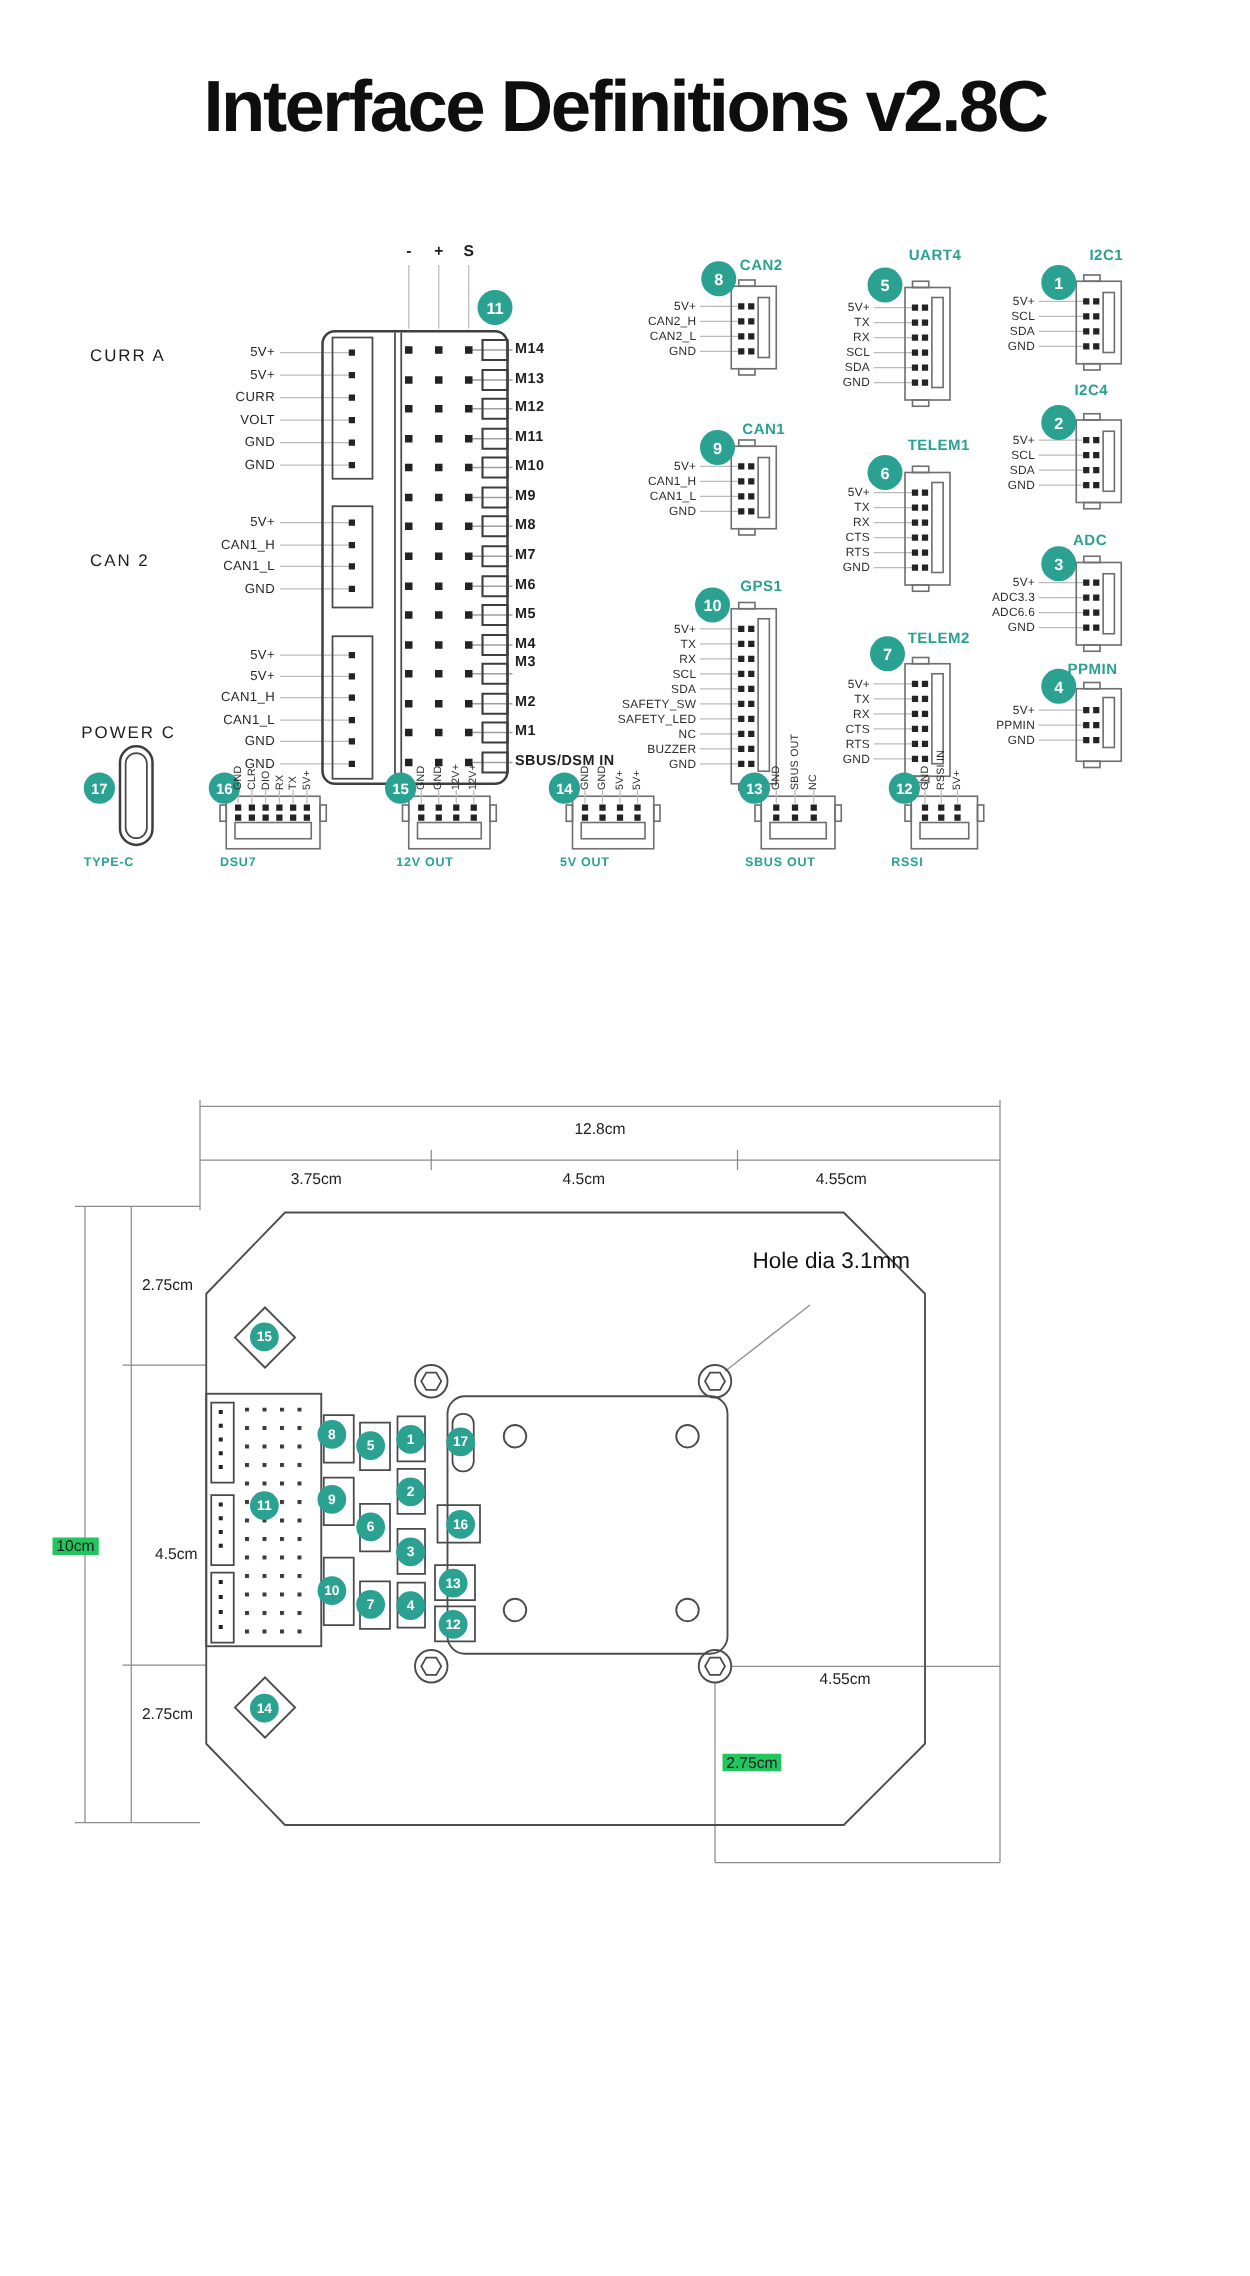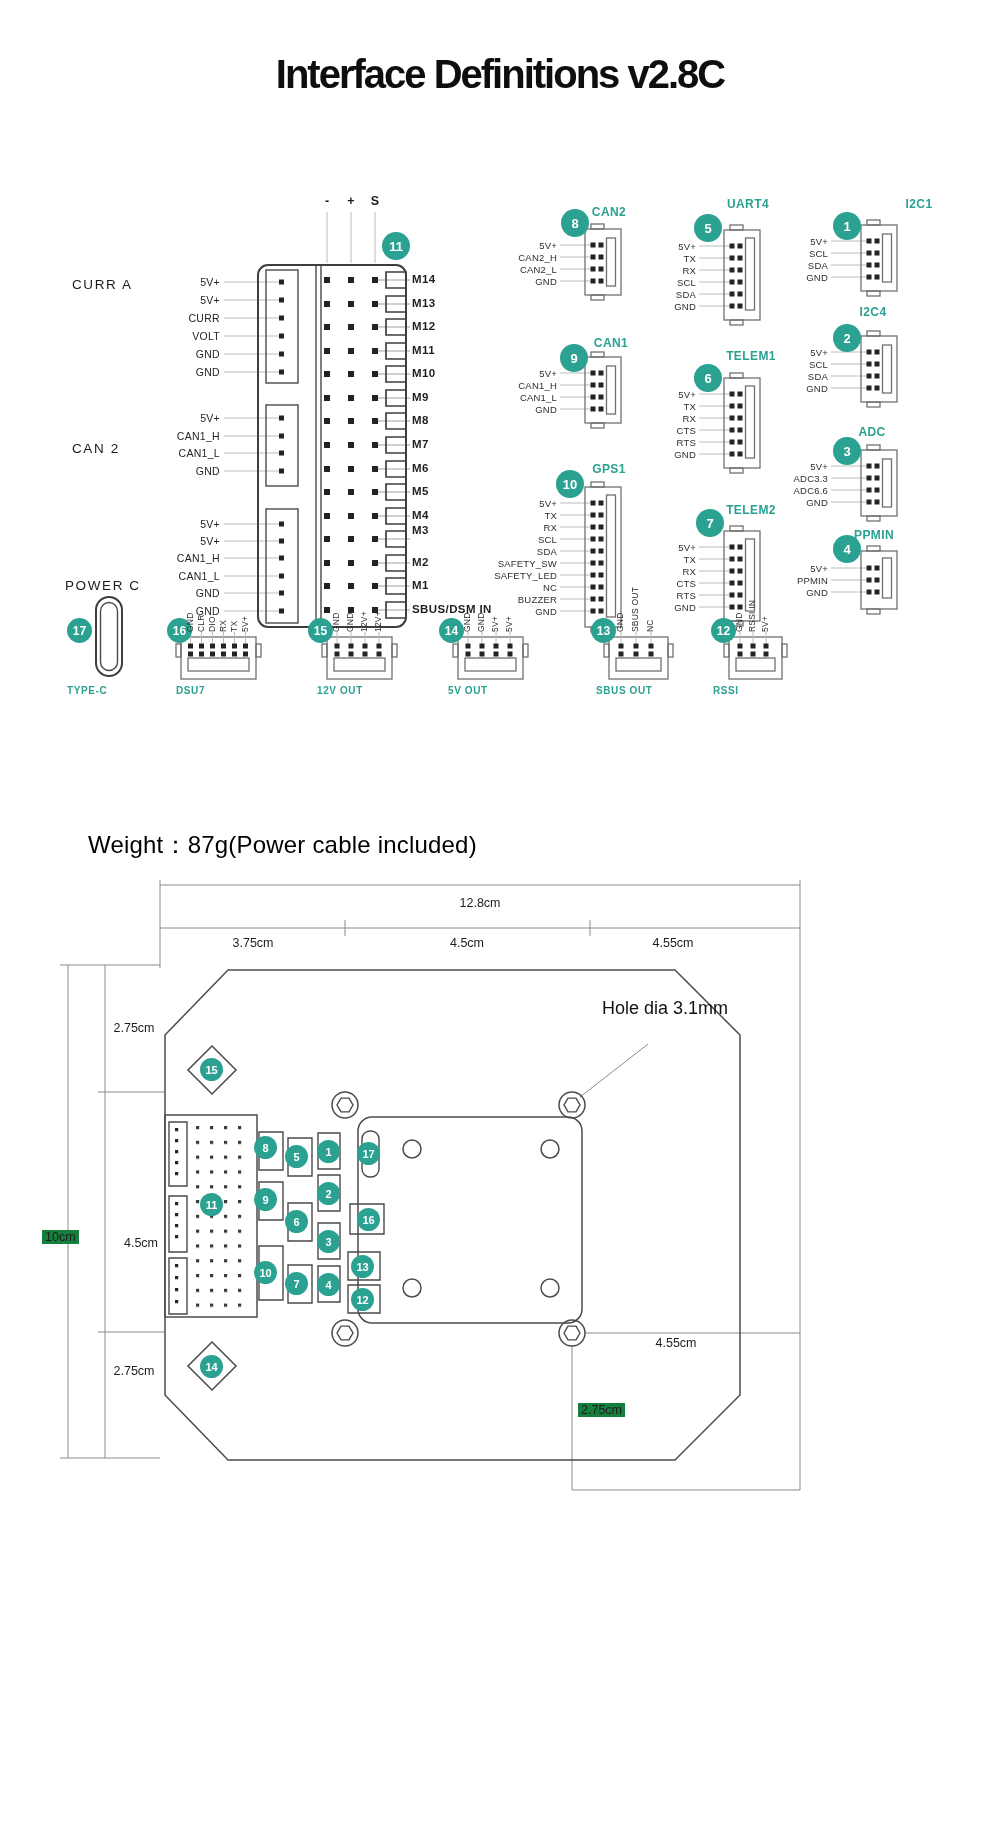--- a/index.html
+++ b/index.html
@@ -8,36 +8,36 @@
   svg.art{position:absolute;left:0;top:0;pointer-events:none}
   .ln{stroke:#bcbcbc;stroke-width:1;fill:none}
   .lnm{stroke:#9f9f9f;stroke-width:1.1;fill:none}
   .dk{stroke:#3e3e3e;stroke-width:2;fill:none}
   .dk1{stroke:#4a4a4a;stroke-width:1.4;fill:none}
   .tab{stroke:#3e3e3e;stroke-width:1.7;fill:none}
   .cs rect,rect.cs{stroke:#707070;stroke-width:1.3;fill:none}
   .sqp{fill:#232323;stroke:none}
   .dim{stroke:#8c8c8c;stroke-width:1;fill:none}
   .bd{stroke:#4c4c4c;stroke-width:1.5;fill:none}
-  .title{width:1000px;text-align:center;font-size:40px;font-weight:700;letter-spacing:-2px;color:#0e0e0e}
+  .title{width:1000px;text-align:center;font-size:58px;font-weight:700;letter-spacing:-2px;color:#0e0e0e}
   .gl{font-size:13.5px;letter-spacing:1.6px;color:#1b1b1b;font-weight:500}
   .lpl{width:120px;text-align:right;font-size:10.5px;color:#242424;letter-spacing:.3px}
   .ml{font-size:11.5px;font-weight:700;color:#1f1f1f;letter-spacing:.4px}
   .hd{width:20px;text-align:center;font-size:12.5px;font-weight:600;color:#1b1b1b}
   .pl{width:90px;text-align:right;font-size:9.5px;color:#2d2d2d;letter-spacing:.2px}
   .cn{width:70px;text-align:center;font-size:12px;font-weight:700;color:#2BA191;letter-spacing:.4px}
   .bn{width:84px;text-align:left;font-size:10px;font-weight:700;color:#2BA191;letter-spacing:.6px}
   .bg{display:flex;align-items:center;justify-content:center;border-radius:50%;background:#2BA191;color:#fff;font-weight:600}
   .b28{width:28px;height:28px;font-size:13px}
   .b25{width:25px;height:25px;font-size:12px}
   .b23{width:23px;height:23px;font-size:11px}
   .rl{transform-origin:0 100%;transform:rotate(-90deg);font-size:8.5px;line-height:9px;height:9px;color:#2b2b2b;white-space:nowrap;letter-spacing:.2px}
   .wt{font-size:24px;color:#000;font-weight:500;letter-spacing:.2px}
   .dl{font-size:12.5px;color:#1d1d1d;text-align:center}
-  .chip{background:#15803d;padding:0 3px}
+  .chip{background:#22c55e;padding:0 3px}
   .hole{width:160px;text-align:center;font-size:18px;color:#111}
 </style>
 </head>
 <body>
 
 <div class="page">
 
   <svg class="art" width="1000" height="1821" viewBox="0 0 1000 1821">
     <defs>
       <g id="g4" class="cs">
@@ -243,21 +243,21 @@
   <div class="abs bg b28" style="left:696px;top:509px">7</div>
   <div class="abs cn" style="left:716px;top:503px">TELEM2</div>
   <div class="abs pl" style="left:606px;top:542px">5V+</div>
   <div class="abs pl" style="left:606px;top:554px">TX</div>
   <div class="abs pl" style="left:606px;top:566px">RX</div>
   <div class="abs pl" style="left:606px;top:578px">CTS</div>
   <div class="abs pl" style="left:606px;top:590px">RTS</div>
   <div class="abs pl" style="left:606px;top:602px">GND</div>
 
   <div class="abs bg b28" style="left:833px;top:212px">1</div>
-  <div class="abs cn" style="left:884px;top:197px">I2C1</div>
+  <div class="abs cn" style="left:850px;top:197px">I2C1</div>
   <div class="abs pl" style="left:738px;top:236px">5V+</div>
   <div class="abs pl" style="left:738px;top:248px">SCL</div>
   <div class="abs pl" style="left:738px;top:260px">SDA</div>
   <div class="abs pl" style="left:738px;top:272px">GND</div>
 
   <div class="abs bg b28" style="left:833px;top:324px">2</div>
   <div class="abs cn" style="left:838px;top:305px">I2C4</div>
   <div class="abs pl" style="left:738px;top:347px">5V+</div>
   <div class="abs pl" style="left:738px;top:359px">SCL</div>
   <div class="abs pl" style="left:738px;top:371px">SDA</div>
@@ -307,21 +307,20 @@
   <div class="abs rl" style="left:625px;top:623px">GND</div>
   <div class="abs rl" style="left:640px;top:623px">SBUS OUT</div>
   <div class="abs rl" style="left:655px;top:623px">NC</div>
 
   <div class="abs bg b25" style="left:711px;top:618px">12</div>
   <div class="abs bn" style="left:713px;top:685px">RSSI</div>
   <div class="abs rl" style="left:744px;top:623px">GND</div>
   <div class="abs rl" style="left:757px;top:623px">RSSI IN</div>
   <div class="abs rl" style="left:770px;top:623px">5V+</div>
 
-  <div class="abs wt" style="left:88px;top:829px">Weight：87g(Power cable included)</div>
 
   <div class="abs dl" style="left:440px;top:896px;width:80px">12.8cm</div>
   <div class="abs dl" style="left:213px;top:936px;width:80px">3.75cm</div>
   <div class="abs dl" style="left:427px;top:936px;width:80px">4.5cm</div>
   <div class="abs dl" style="left:633px;top:936px;width:80px">4.55cm</div>
   <div class="abs dl" style="left:98px;top:1021px;width:72px">2.75cm</div>
   <div class="abs dl chip" style="left:42px;top:1230px">10cm</div>
   <div class="abs dl" style="left:105px;top:1236px;width:72px">4.5cm</div>
   <div class="abs dl" style="left:98px;top:1364px;width:72px">2.75cm</div>
   <div class="abs dl" style="left:640px;top:1336px;width:72px">4.55cm</div>

